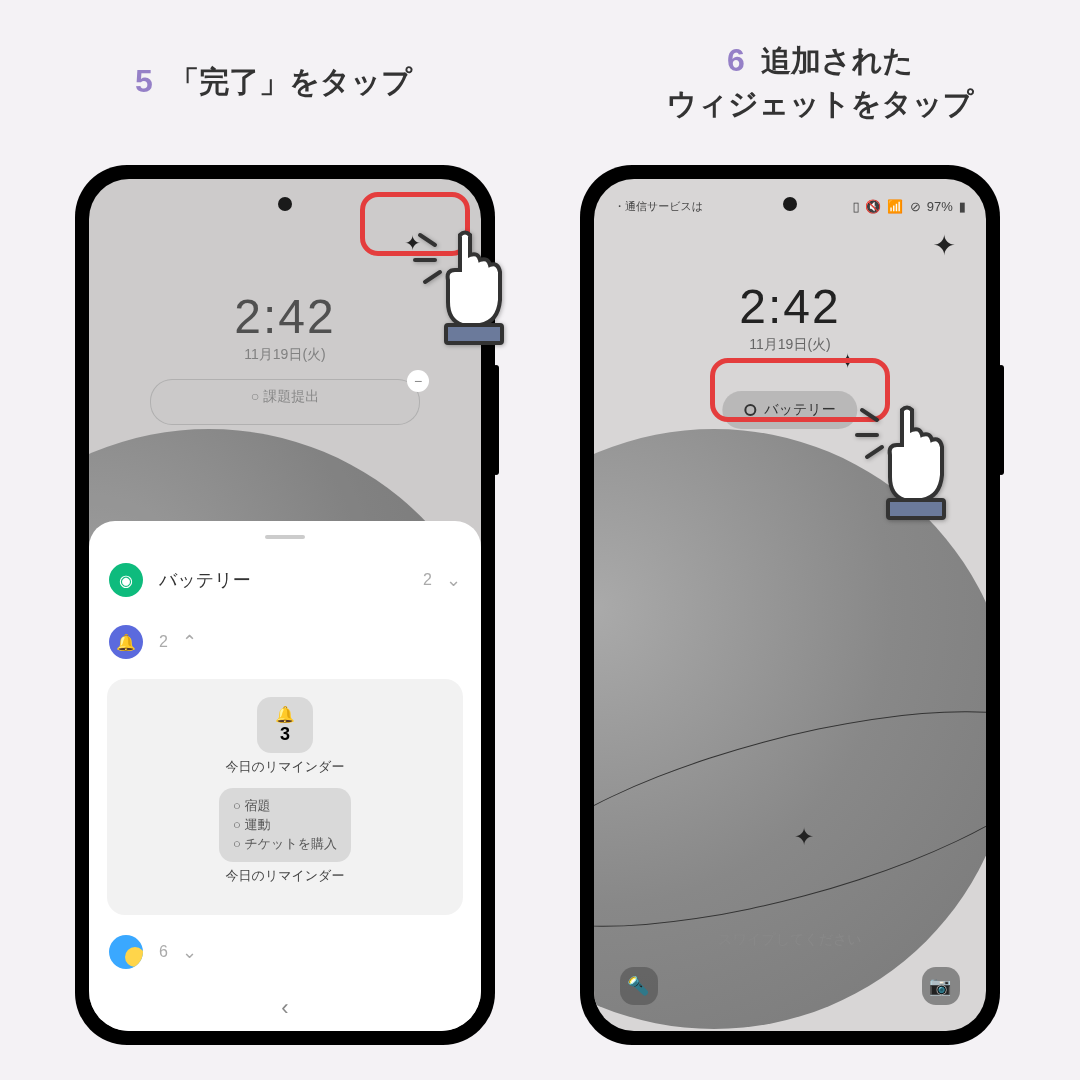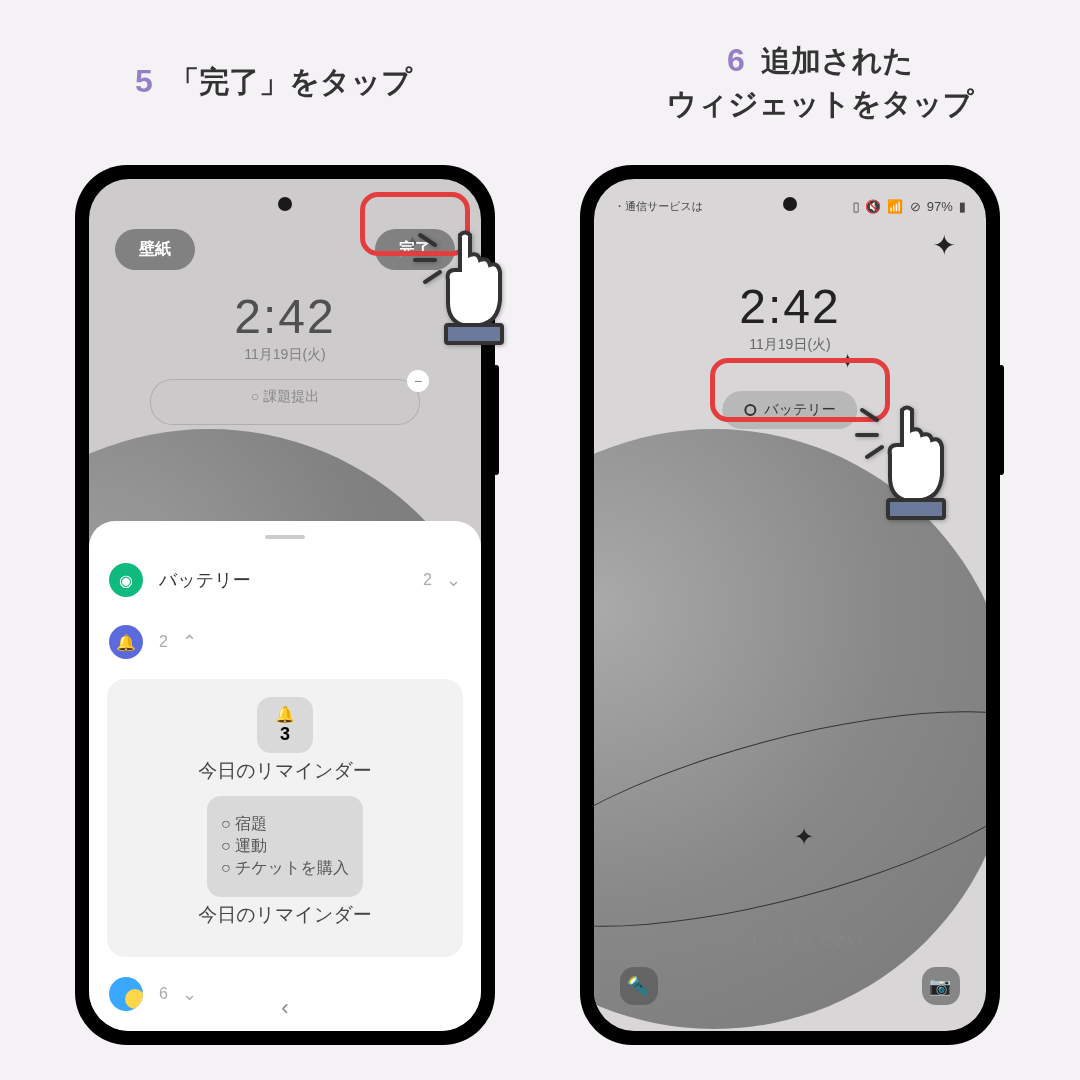--- a/index.html
+++ b/index.html
@@ -52,22 +52,22 @@
     .app-icon.sun { background: #3aa8ff; color: #fff; position: relative; overflow: hidden; }
     .app-icon.sun::after { content: ""; position: absolute; width: 20px; height: 20px; background: #ffd54a; border-radius: 50%; top: 12px; right: -2px; }
     .app-name { flex: 1; font-size: 18px; color: #333; }
     .count { font-size: 16px; color: #aaa; margin-right: 14px; }
     .chev { color: #aaa; font-size: 18px; }
     
     .expanded { background: #f2f2f2; border-radius: 18px; margin: 6px 2px; padding: 18px; text-align: center; }
     .w-preview-1 { display: inline-block; background: #d9d9d9; border-radius: 14px; padding: 8px 18px; margin-bottom: 6px; }
     .w-preview-1 .bell { font-size: 16px; }
     .w-preview-1 .num { font-size: 18px; font-weight: bold; }
-    .w-label { font-size: 19px; color: #444; line-height: 1.3; margin-bottom: 12px; }
-    .w-preview-2 { display: inline-block; background: #d9d9d9; border-radius: 14px; padding: 17px 14px; text-align: left; font-size: 16px; color: #555; }
+    .w-label { font-size: 13px; color: #444; line-height: 1.3; margin-bottom: 12px; }
+    .w-preview-2 { display: inline-block; background: #d9d9d9; border-radius: 14px; padding: 8px 14px; text-align: left; font-size: 13px; color: #555; }
     .w-preview-2 div { margin: 1px 0; }
     
     .nav-back { position: absolute; bottom: 10px; left: 50%; transform: translateX(-50%); font-size: 22px; color: #888; }
     
     
     .highlight { position: absolute; border: 5px solid #e43d3d; border-radius: 18px; z-index: 50; }
     .hl-left { top: 192px; left: 360px; width: 110px; height: 64px; }
     .hl-right { top: 358px; left: 710px; width: 180px; height: 64px; }
     
     
@@ -101,24 +101,20 @@
 
 <div class="phone phone-left">
   <div class="side-btn side-right"></div>
   <div class="screen">
     <div class="camera"></div>
     <div class="planet"></div>
     <div class="sparkle s4">✦</div>
 
     <div class="editor-overlay">
       <div class="dim"></div>
-    </div>
-    <div class="top-btns">
-      <div class="pill-btn">壁紙</div>
-      <div class="pill-btn">完了</div>
     </div>
     <div class="clock-area">
       <div class="clock">2:42</div>
       <div class="date">11月19日(火)</div>
     </div>
     <div class="edit-widget-frame">
       <div class="mini-widget">○ 課題提出</div>
       <div class="remove-badge">−</div>
     </div>
 

